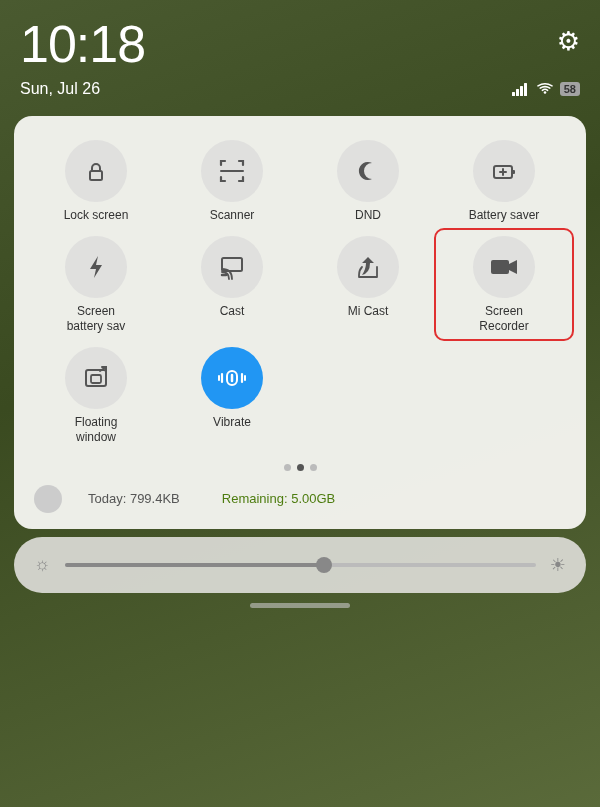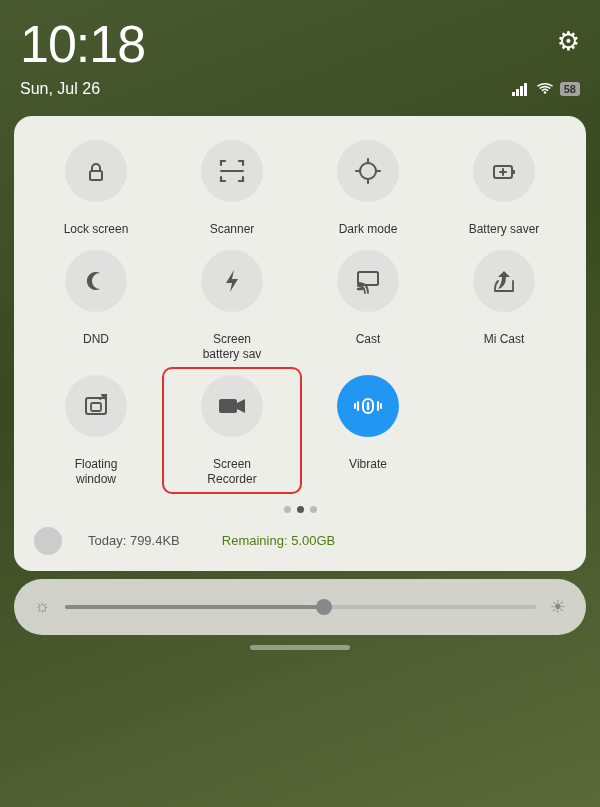--- a/index.html
+++ b/index.html
@@ -71,21 +71,21 @@
       display: grid;
       grid-template-columns: repeat(4, 1fr);
       gap: 6px 4px;
       margin-bottom: 16px;
     }
 
     .qs-item {
       display: flex;
       flex-direction: column;
       align-items: center;
-      gap: 20px;
+      gap: 6px;
       cursor: pointer;
       padding: 4px 2px;
       position: relative;
     }
 
     .qs-item.highlighted {
       outline: 2.5px solid #e03030;
       outline-offset: 2px;
       border-radius: 6px;
     }
@@ -261,55 +261,40 @@
           <path d="M22 4 L26 4 L26 8" fill="none" stroke="#555" stroke-width="2.2" stroke-linecap="round"></path>
           <path d="M4 20 L4 24 L8 24" fill="none" stroke="#555" stroke-width="2.2" stroke-linecap="round"></path>
           <path d="M22 24 L26 24 L26 20" fill="none" stroke="#555" stroke-width="2.2" stroke-linecap="round"></path>
           <line x1="4" y1="14" x2="26" y2="14" stroke="#555" stroke-width="2" stroke-linecap="round"></line>
         </svg>
       </div>
       <span class="qs-label">Scanner</span>
     </div>
 
 
-    <div class="qs-item">
-      <div class="qs-circle">
-        <svg width="28" height="28" viewBox="0 0 28 28">
-          <circle cx="14" cy="14" r="8" fill="none" stroke="#555" stroke-width="2"></circle>
-          <line x1="14" y1="2" x2="14" y2="5" stroke="#555" stroke-width="2" stroke-linecap="round"></line>
-          <line x1="14" y1="23" x2="14" y2="26" stroke="#555" stroke-width="2" stroke-linecap="round"></line>
-          <line x1="2" y1="14" x2="5" y2="14" stroke="#555" stroke-width="2" stroke-linecap="round"></line>
-          <line x1="23" y1="14" x2="26" y2="14" stroke="#555" stroke-width="2" stroke-linecap="round"></line>
-          <path d="M9 14 A5 5 0 0 1 14 9" fill="none" stroke="transparent"></path>
-
-          <path d="M14 6 A8 8 0 0 0 14 22 A8 8 0 0 1 14 6 Z" fill="#888"></path>
-        </svg>
-      </div>
-      <span class="qs-label">Dark mode</span>
+
+    <div class="qs-item">
+      <div class="qs-circle">
+        <svg width="28" height="28" viewBox="0 0 28 28">
+          <path d="M18 6 A9 9 0 1 0 18 22 A6 6 0 0 1 18 6 Z" fill="#555"></path>
+        </svg>
+      </div>
+      <span class="qs-label">DND</span>
     </div>
 
     <div class="qs-item">
       <div class="qs-circle">
         <svg width="28" height="28" viewBox="0 0 28 28">
           <rect x="4" y="9" width="18" height="12" rx="2" fill="none" stroke="#555" stroke-width="2"></rect>
           <rect x="22" y="13" width="3" height="4" rx="1" fill="#555"></rect>
           <line x1="13" y1="12" x2="13" y2="18" stroke="#555" stroke-width="2" stroke-linecap="round"></line>
           <line x1="10" y1="15" x2="16" y2="15" stroke="#555" stroke-width="2" stroke-linecap="round"></line>
         </svg>
       </div>
       <span class="qs-label">Battery saver</span>
-    </div>
-
-    <div class="qs-item">
-      <div class="qs-circle">
-        <svg width="28" height="28" viewBox="0 0 28 28">
-          <path d="M18 6 A9 9 0 1 0 18 22 A6 6 0 0 1 18 6 Z" fill="#555"></path>
-        </svg>
-      </div>
-      <span class="qs-label">DND</span>
     </div>
 
     <div class="qs-item">
       <div class="qs-circle">
         <svg width="26" height="28" viewBox="0 0 26 28">
           <path d="M15 3 L7 16 L13 16 L11 25 L19 12 L13 12 Z" fill="#555"></path>
         </svg>
       </div>
       <span class="qs-label">Screen battery sav</span>
     </div>
@@ -329,40 +314,40 @@
     <div class="qs-item">
       <div class="qs-circle">
         <svg width="28" height="28" viewBox="0 0 28 28">
           <path d="M14 4 L20 10 L16 10 Q16 20 8 22 Q12 16 12 10 L8 10 Z" fill="#555"></path>
           <path d="M8 14 Q5 17 5 22 L5 24 L23 24 L23 14" fill="none" stroke="#555" stroke-width="1.8" stroke-linecap="round" stroke-linejoin="round"></path>
         </svg>
       </div>
       <span class="qs-label">Mi Cast</span>
     </div>
 
+    <div class="qs-item highlighted">
+      <div class="qs-circle">
+        <svg width="30" height="24" viewBox="0 0 30 24">
+          <rect x="2" y="5" width="18" height="14" rx="2" fill="#555"></rect>
+          <path d="M20 9 L28 5 L28 19 L20 15 Z" fill="#555"></path>
+        </svg>
+      </div>
+      <span class="qs-label">Screen Recorder</span>
+    </div>
+
     <div class="qs-item">
       <div class="qs-circle">
         <svg width="28" height="28" viewBox="0 0 28 28">
           <rect x="4" y="6" width="20" height="16" rx="2" fill="none" stroke="#555" stroke-width="2"></rect>
           <rect x="9" y="11" width="10" height="8" rx="1.5" fill="none" stroke="#555" stroke-width="1.8"></rect>
           <line x1="18" y1="7" x2="24" y2="3" stroke="#555" stroke-width="2" stroke-linecap="round"></line>
           <polyline points="20,3 24,3 24,7" fill="none" stroke="#555" stroke-width="2" stroke-linecap="round"></polyline>
         </svg>
       </div>
       <span class="qs-label">Floating window</span>
-    </div>
-
-    <div class="qs-item highlighted">
-      <div class="qs-circle">
-        <svg width="30" height="24" viewBox="0 0 30 24">
-          <rect x="2" y="5" width="18" height="14" rx="2" fill="#555"></rect>
-          <path d="M20 9 L28 5 L28 19 L20 15 Z" fill="#555"></path>
-        </svg>
-      </div>
-      <span class="qs-label">Screen Recorder</span>
     </div>
 
     <div class="qs-item">
       <div class="qs-circle active-blue">
         <svg width="28" height="28" viewBox="0 0 28 28">
           <rect x="9" y="7" width="10" height="14" rx="5" fill="none" stroke="white" stroke-width="2"></rect>
           <line x1="14" y1="11" x2="14" y2="17" stroke="white" stroke-width="2.5" stroke-linecap="round"></line>
           <line x1="4" y1="10" x2="4" y2="18" stroke="white" stroke-width="2.2" stroke-linecap="round"></line>
           <line x1="24" y1="10" x2="24" y2="18" stroke="white" stroke-width="2.2" stroke-linecap="round"></line>
           <line x1="1" y1="12" x2="1" y2="16" stroke="white" stroke-width="2" stroke-linecap="round"></line>

